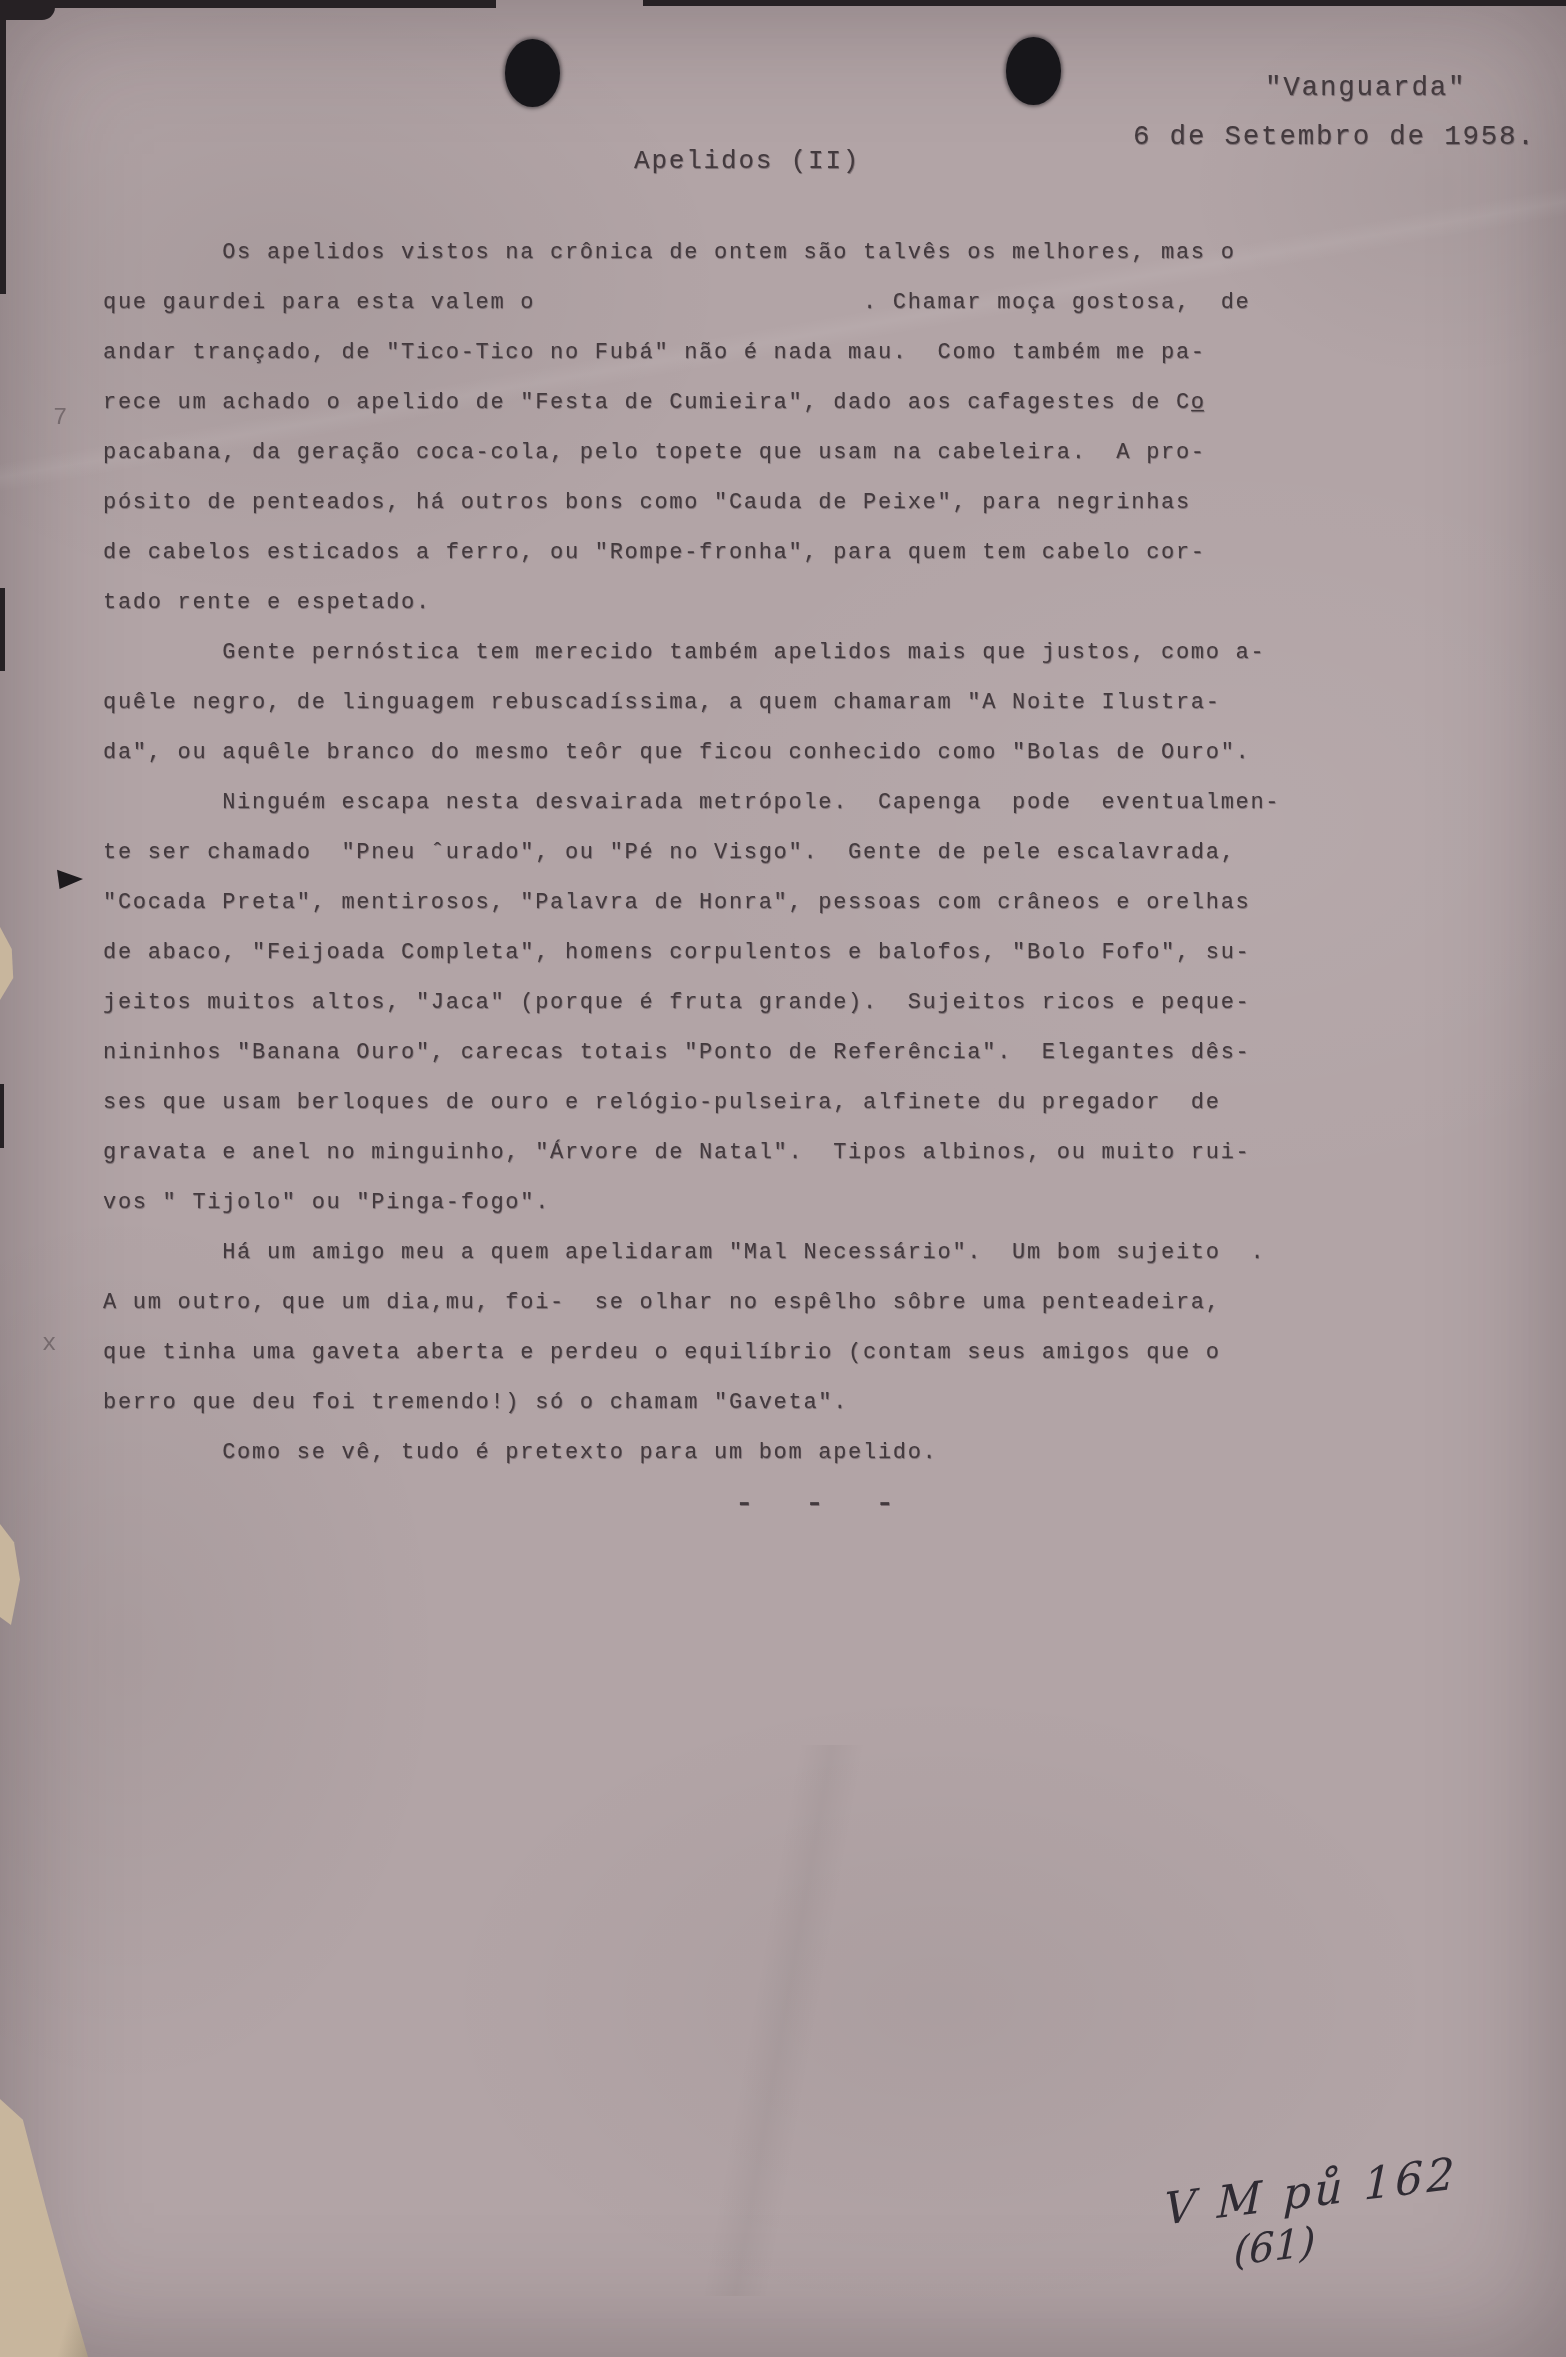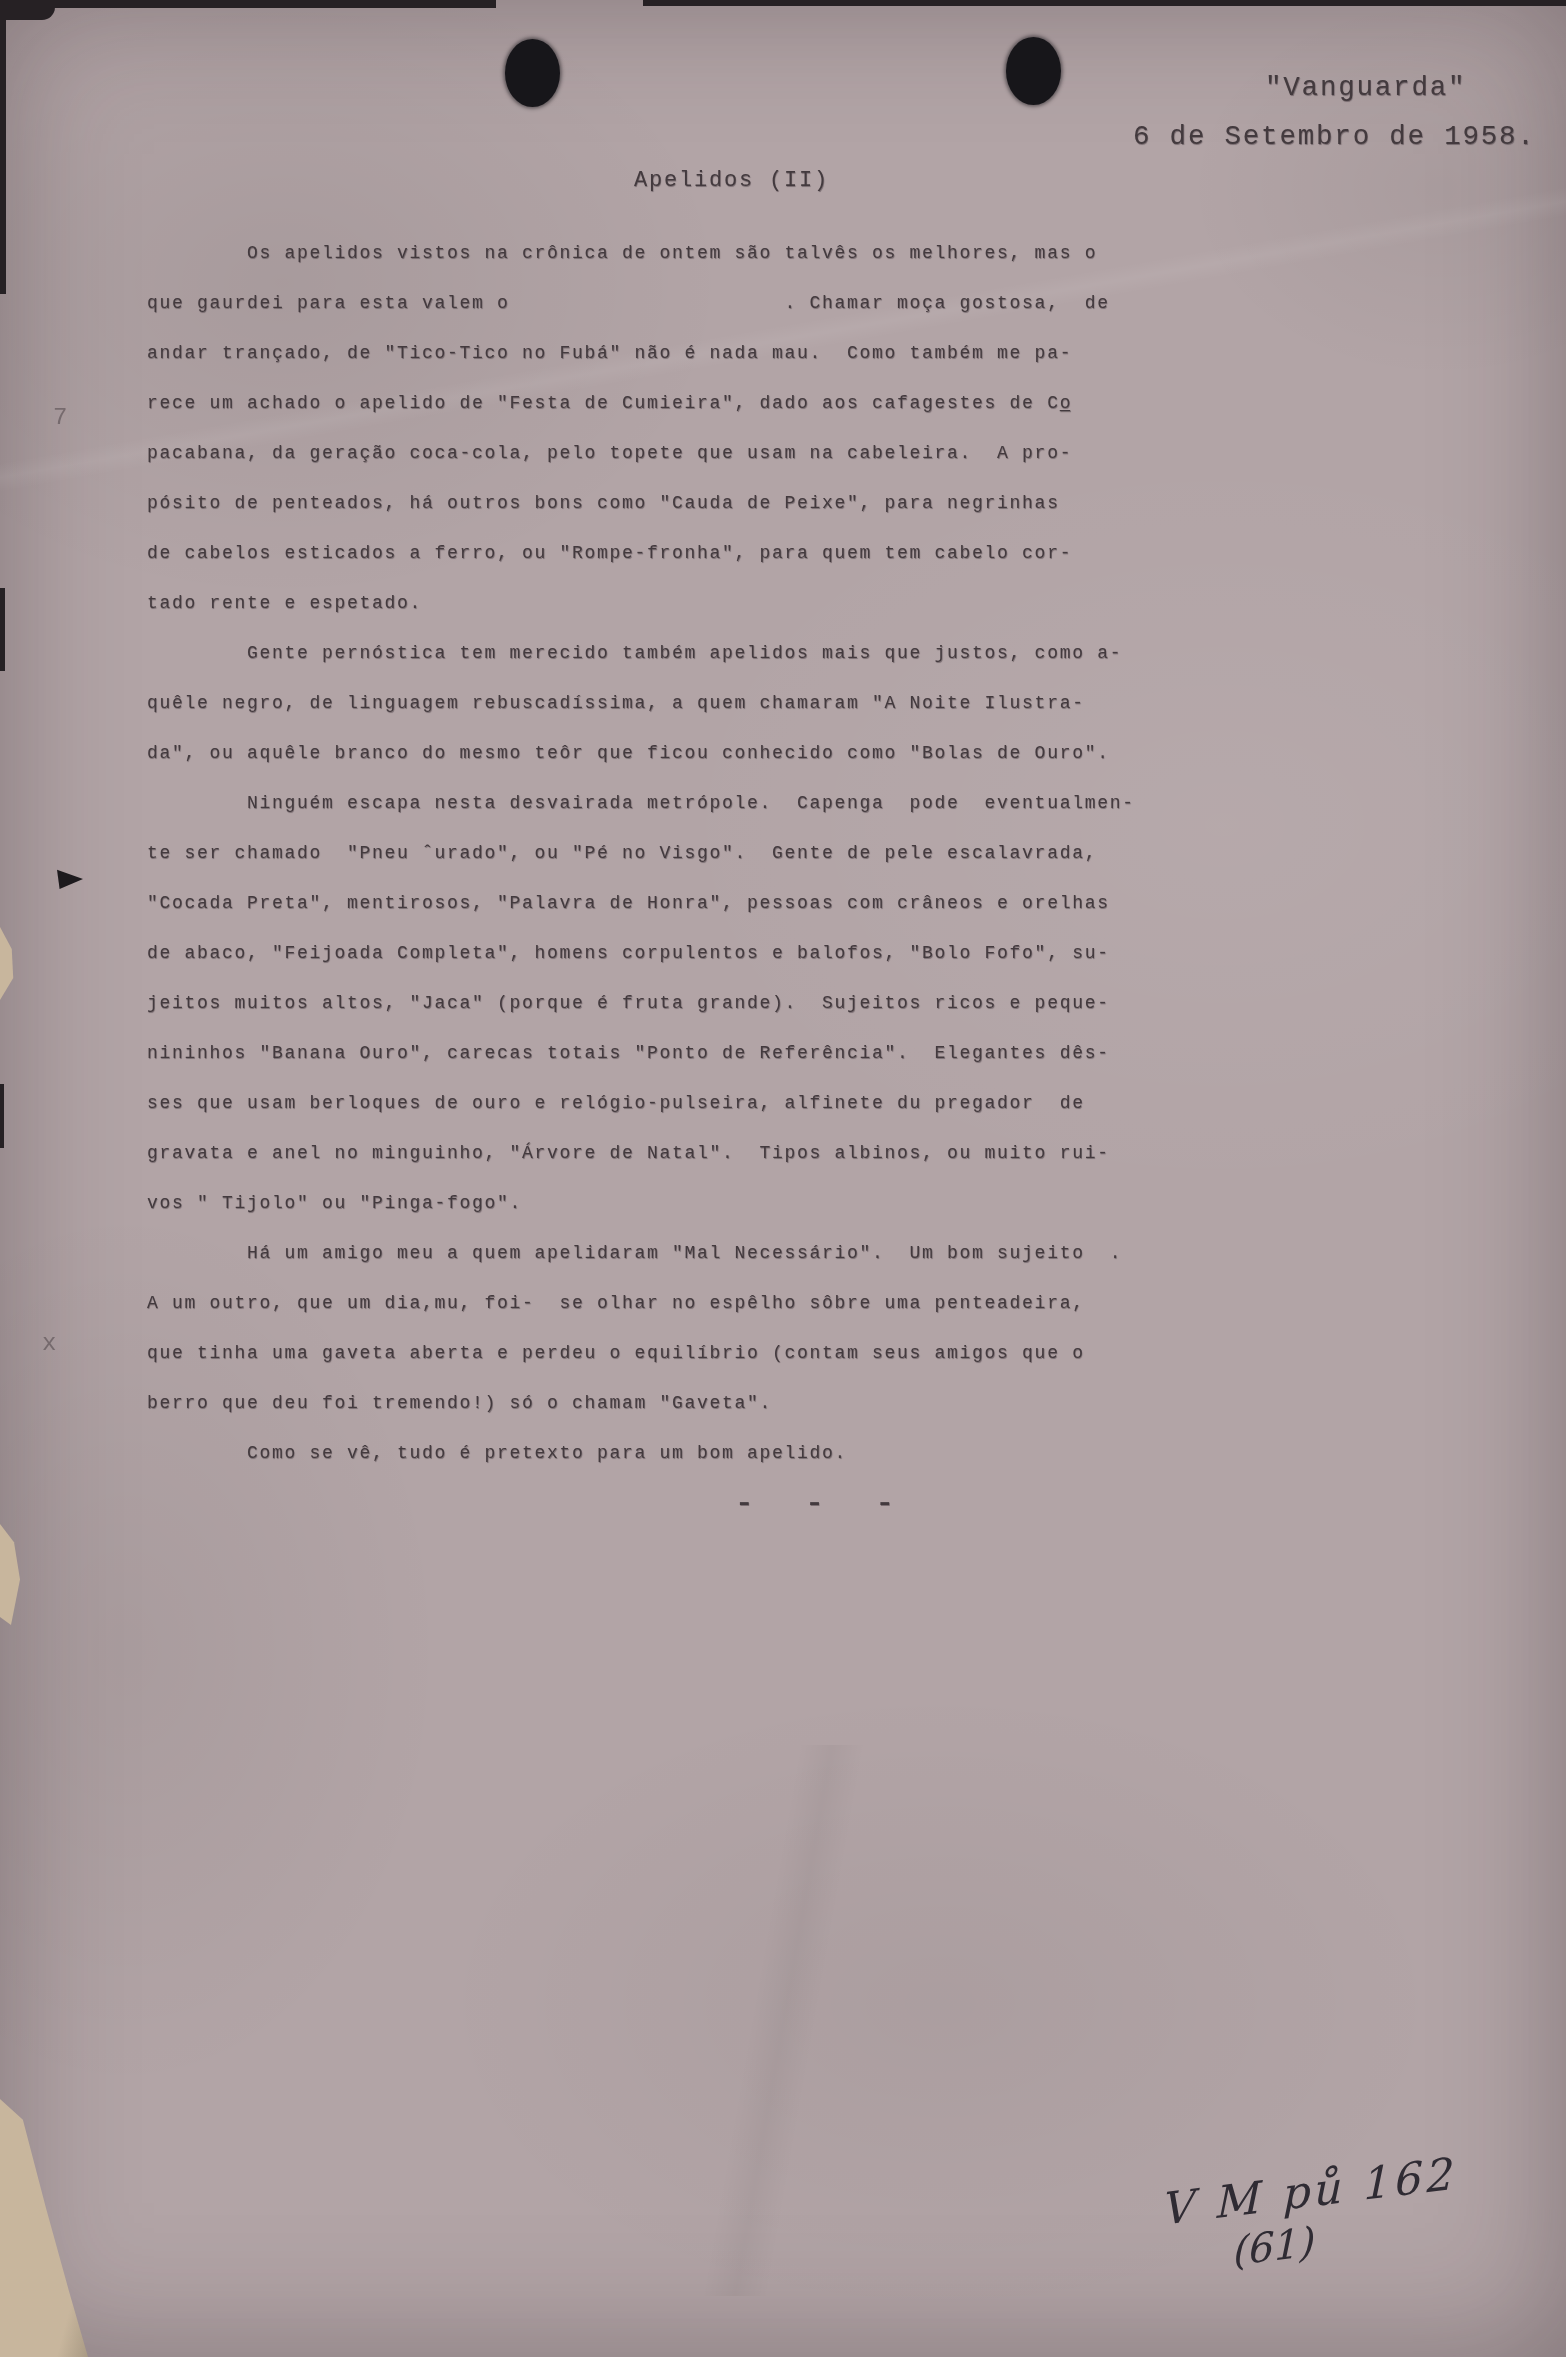--- a/index.html
+++ b/index.html
@@ -11,26 +11,26 @@
       radial-gradient(ellipse 643px 459px at 18% 12%, rgba(0,0,0,0.06), transparent 70%),
       radial-gradient(ellipse 826px 551px at 78% 35%, rgba(255,255,255,0.05), transparent 70%),
       radial-gradient(ellipse 459px 643px at 8% 70%, rgba(0,0,0,0.05), transparent 70%),
       radial-gradient(ellipse 735px 459px at 60% 85%, rgba(0,0,0,0.04), transparent 70%),
       radial-gradient(ellipse 367px 275px at 92% 8%, rgba(0,0,0,0.05), transparent 70%),
       var(--paper);
     box-shadow: inset 0 0 129px rgba(40,30,35,0.35);
     font-family:"Liberation Mono","DejaVu Sans Mono",monospace;
   }
   .typed{color:var(--ink); text-shadow:0.6px 0.6px 0.7px rgba(55,45,50,0.45);}
-  #body-text{position:absolute;left:103px;top:228px;font-size:18px;letter-spacing:1.7px;
-    line-height:50px;white-space:pre;margin-left:44px;}
+  #body-text{position:absolute;left:103px;top:228px;font-size:22px;letter-spacing:1.7px;
+    line-height:50px;white-space:pre;}
   .typed-line{height:50px;}
   #publication{position:absolute;left:1265px;top:72px;font-size:27.5px;letter-spacing:1.8px;}
   #date-line{position:absolute;left:1133px;top:121px;font-size:27.5px;letter-spacing:1.8px;}
-  #page-title{position:absolute;left:634px;top:168px;font-size:22px;letter-spacing:1.8px;}
+  #page-title{position:absolute;left:634px;top:146px;font-size:26px;letter-spacing:1.8px;}
   #separator{position:absolute;left:735px;top:1486px;font-size:31px;font-weight:bold;
     letter-spacing:16.5px;transform:scaleY(0.8);}
   .hole{position:absolute;width:55px;height:68px;border-radius:50%;background:var(--hole);
     box-shadow:0 0 3.7px 1.8px rgba(20,18,22,0.5);}
   #hole-left{left:505px;top:39px;}
   #hole-right{left:1006px;top:37px;}
   .edge{position:absolute;background:#262124;}
   #edge-top-1{left:0;top:0;width:496px;height:8.3px;}
   #edge-top-2{left:643px;top:0;width:924px;height:6.4px;}
   #edge-top-corner{left:0;top:0;width:55px;height:20px;border-radius:0 0 13px 0;}

